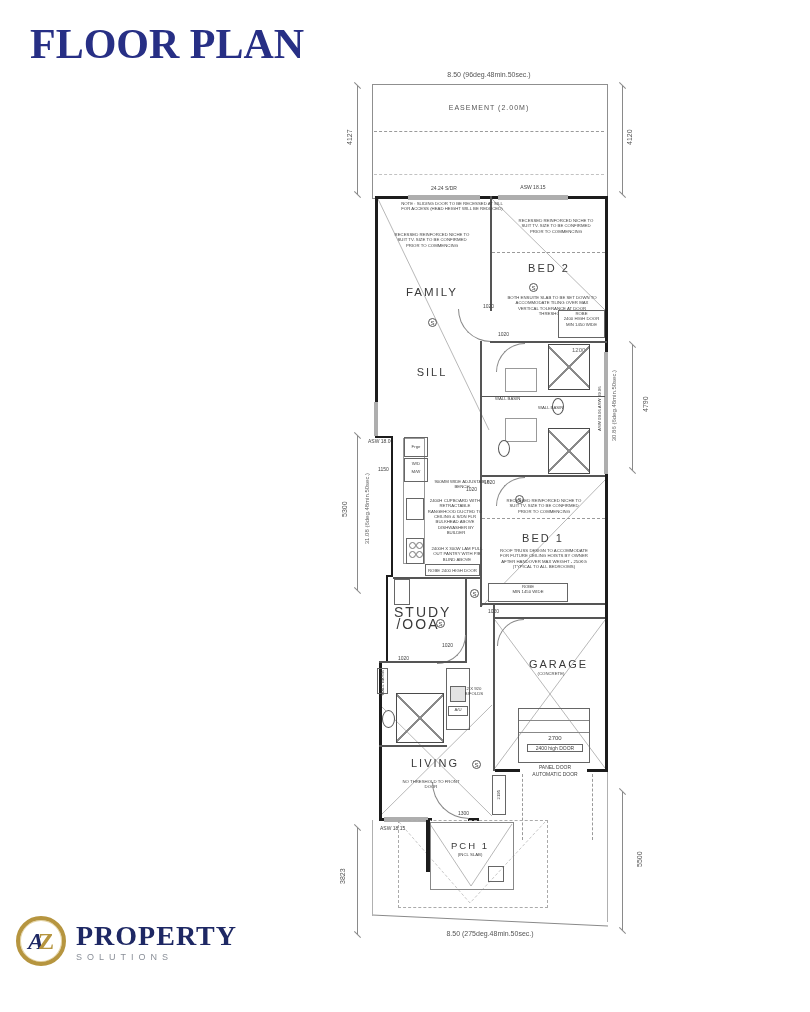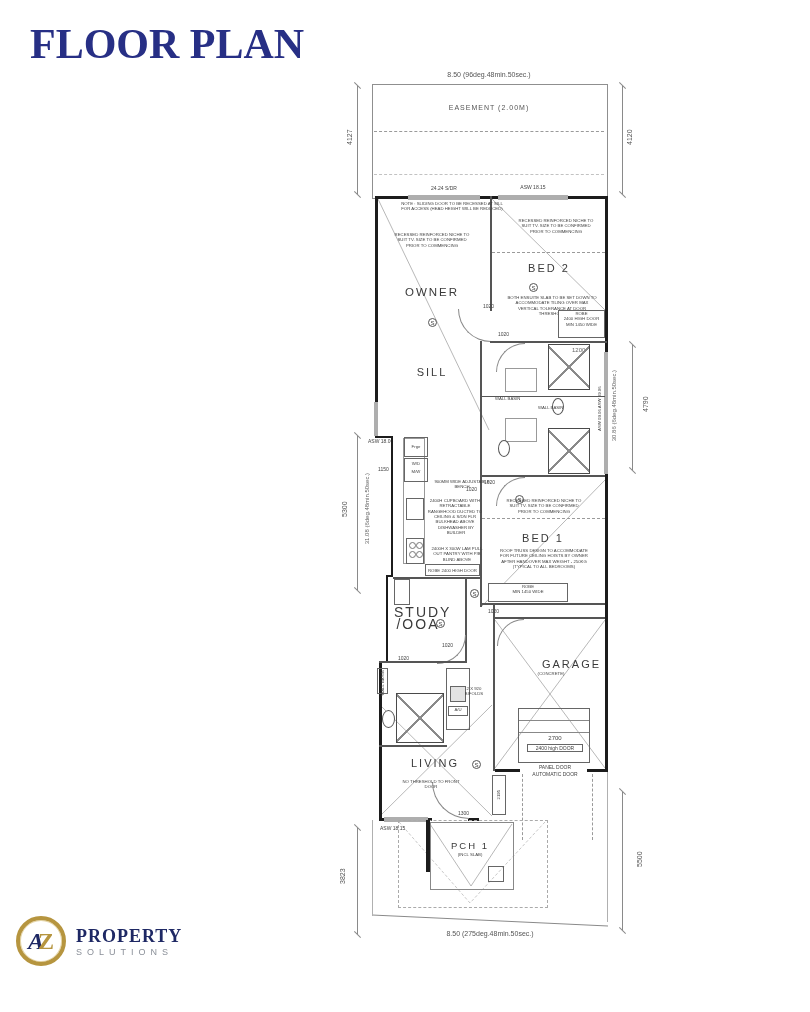--- a/index.html
+++ b/index.html
@@ -32,21 +32,21 @@
   .wc{border:1px solid #555;border-radius:50%;box-sizing:border-box;background:#fff}
   .title{font-family:"Liberation Serif",serif;font-weight:bold;font-size:42px;
          color:#272f85;letter-spacing:0px}
   .logo-ring{width:50px;height:50px;border:4px solid #b6953f;border-radius:50%;
              box-sizing:border-box;display:flex;align-items:center;justify-content:center;
              box-shadow:inset 0 0 0 1px #e6d6a8}
   .logo-a{font-family:"Liberation Serif",serif;font-style:italic;font-weight:bold;
           font-size:24px;color:#1e2864}
   .logo-z{font-family:"Liberation Serif",serif;font-weight:bold;font-size:24px;
           color:#b6953f;margin-left:-6px}
-  .logo-name{font-family:"Liberation Serif",serif;font-weight:bold;font-size:18px;
+  .logo-name{font-family:"Liberation Serif",serif;font-weight:bold;font-size:28px;
              color:#1e2864;letter-spacing:1px}
   .logo-sub{font-size:9px;color:#8a8f98;letter-spacing:5px}
   svg{position:absolute;left:0;top:0;pointer-events:none}
 </style>
 </head>
 <body>
 
 <div class="abs title" style="left:30px;top:20px">FLOOR PLAN</div>
 
 <svg width="810" height="1012" viewBox="0 0 810 1012">
@@ -138,27 +138,27 @@
 <div class="abs box" style="left:518px;top:708px;width:72px;height:55px"></div>
 <div class="abs" style="left:519px;top:720px;width:70px;border-top:1px solid #888"></div>
 <div class="abs" style="left:519px;top:732px;width:70px;border-top:1px solid #888"></div>
 <div class="abs t6 c" style="left:540px;top:735px;width:30px">2700</div>
 <div class="abs t5 c box" style="left:527px;top:744px;width:56px;background:#fff">2400 high DOOR</div>
 <div class="abs t5 c" style="left:535px;top:764px;width:40px">PANEL DOOR</div>
 <div class="abs t5 c" style="left:530px;top:771px;width:50px">AUTOMATIC DOOR</div>
 <div class="abs dashv" style="left:522px;top:774px;height:66px"></div>
 <div class="abs dashv" style="left:592px;top:774px;height:66px"></div>
 
-<div class="abs rl c" style="left:398px;top:286px;width:68px;font-size:11.5px">OWNER</div>
+<div class="abs rl c" style="left:398px;top:286px;width:68px;font-size:11.5px">FAMILY</div>
 <div class="abs rl c" style="left:403px;top:366px;width:58px">SILL</div>
 <div class="abs rl c" style="left:518px;top:262px;width:62px">BED 2</div>
 <div class="abs rl c" style="left:513px;top:532px;width:60px">BED 1</div>
 <div class="abs rl c" style="left:394px;top:604px;width:48px;font-size:14px">STUDY</div>
 <div class="abs rl c" style="left:394px;top:616px;width:48px;font-size:14px">/OOA</div>
-<div class="abs rl c" style="left:539px;top:658px;width:65px">GARAGE</div>
+<div class="abs rl c" style="left:526px;top:658px;width:65px">GARAGE</div>
 <div class="abs t4 c" style="left:522px;top:671px;width:58px">(CONCRETE)</div>
 <div class="abs rl c" style="left:405px;top:757px;width:60px">LIVING</div>
 <div class="abs rl c" style="left:442px;top:840px;width:56px;font-size:9.5px">PCH 1</div>
 <div class="abs t4 c" style="left:446px;top:852px;width:48px">(INCL SLAB)</div>
 
 <div class="abs circ" style="left:428px;top:318px">S</div>
 <div class="abs circ" style="left:529px;top:283px">S</div>
 <div class="abs circ" style="left:515px;top:495px">S</div>
 <div class="abs circ" style="left:436px;top:619px">S</div>
 <div class="abs circ" style="left:470px;top:589px">S</div>

